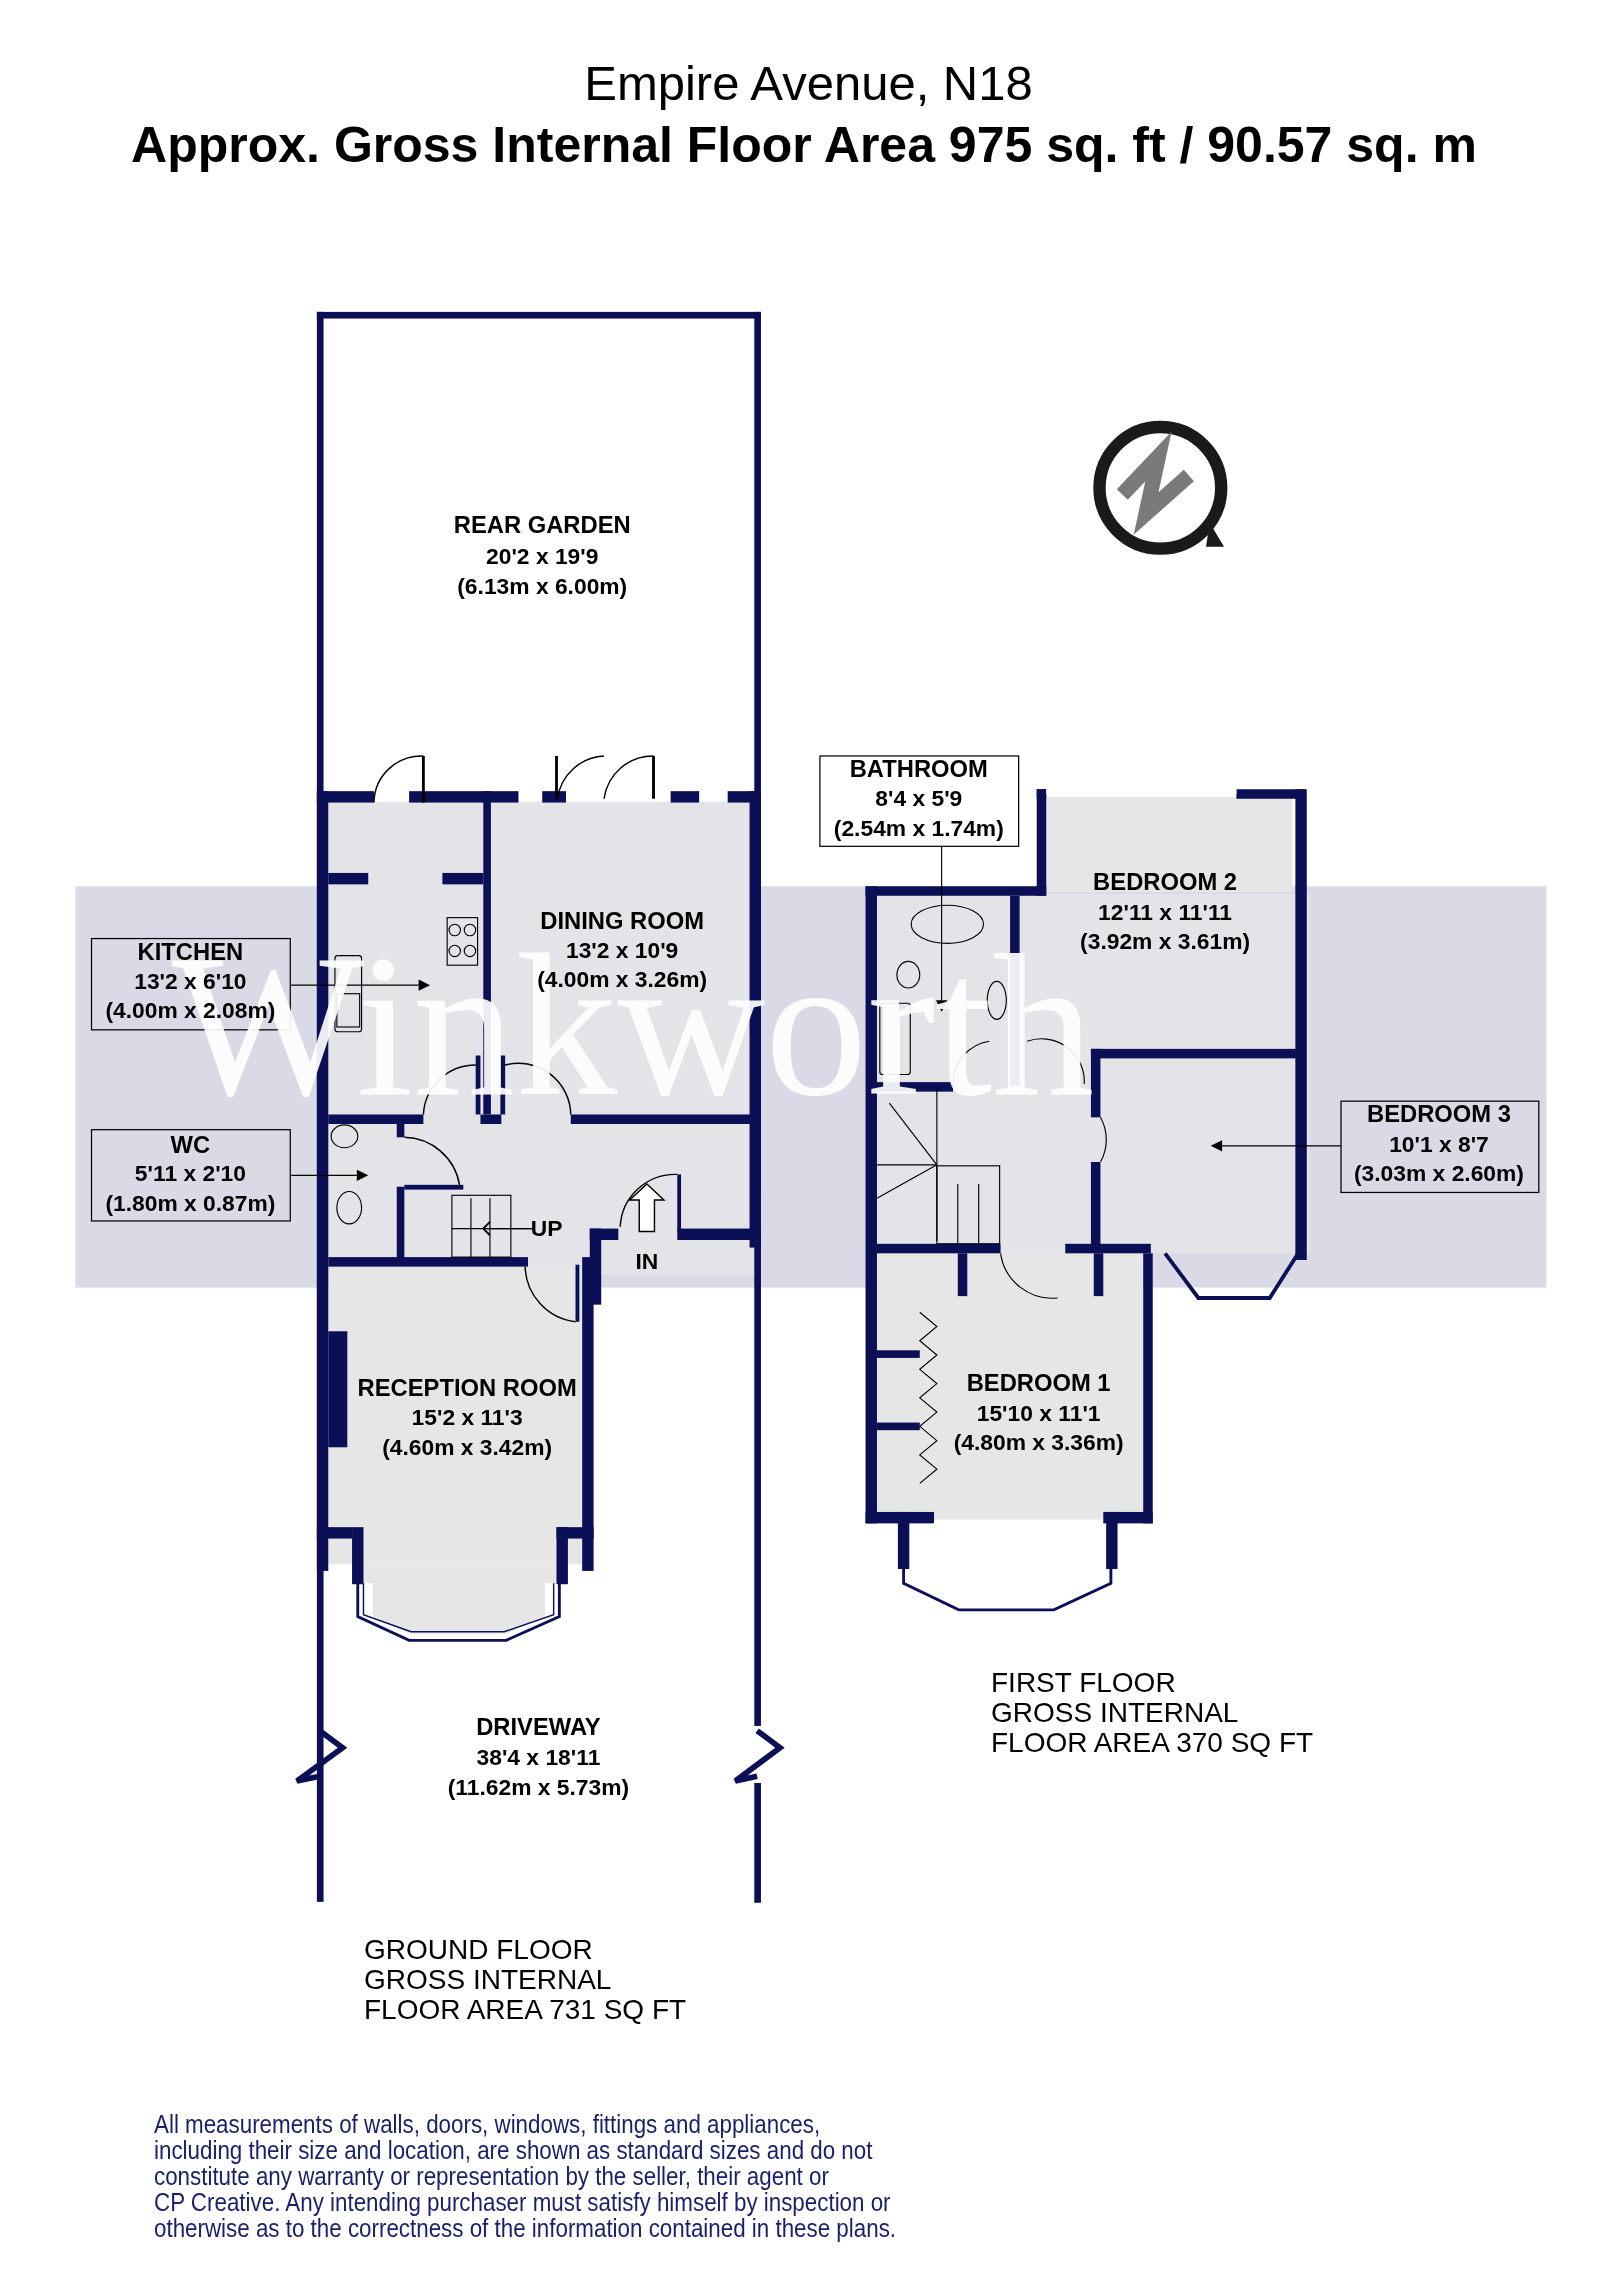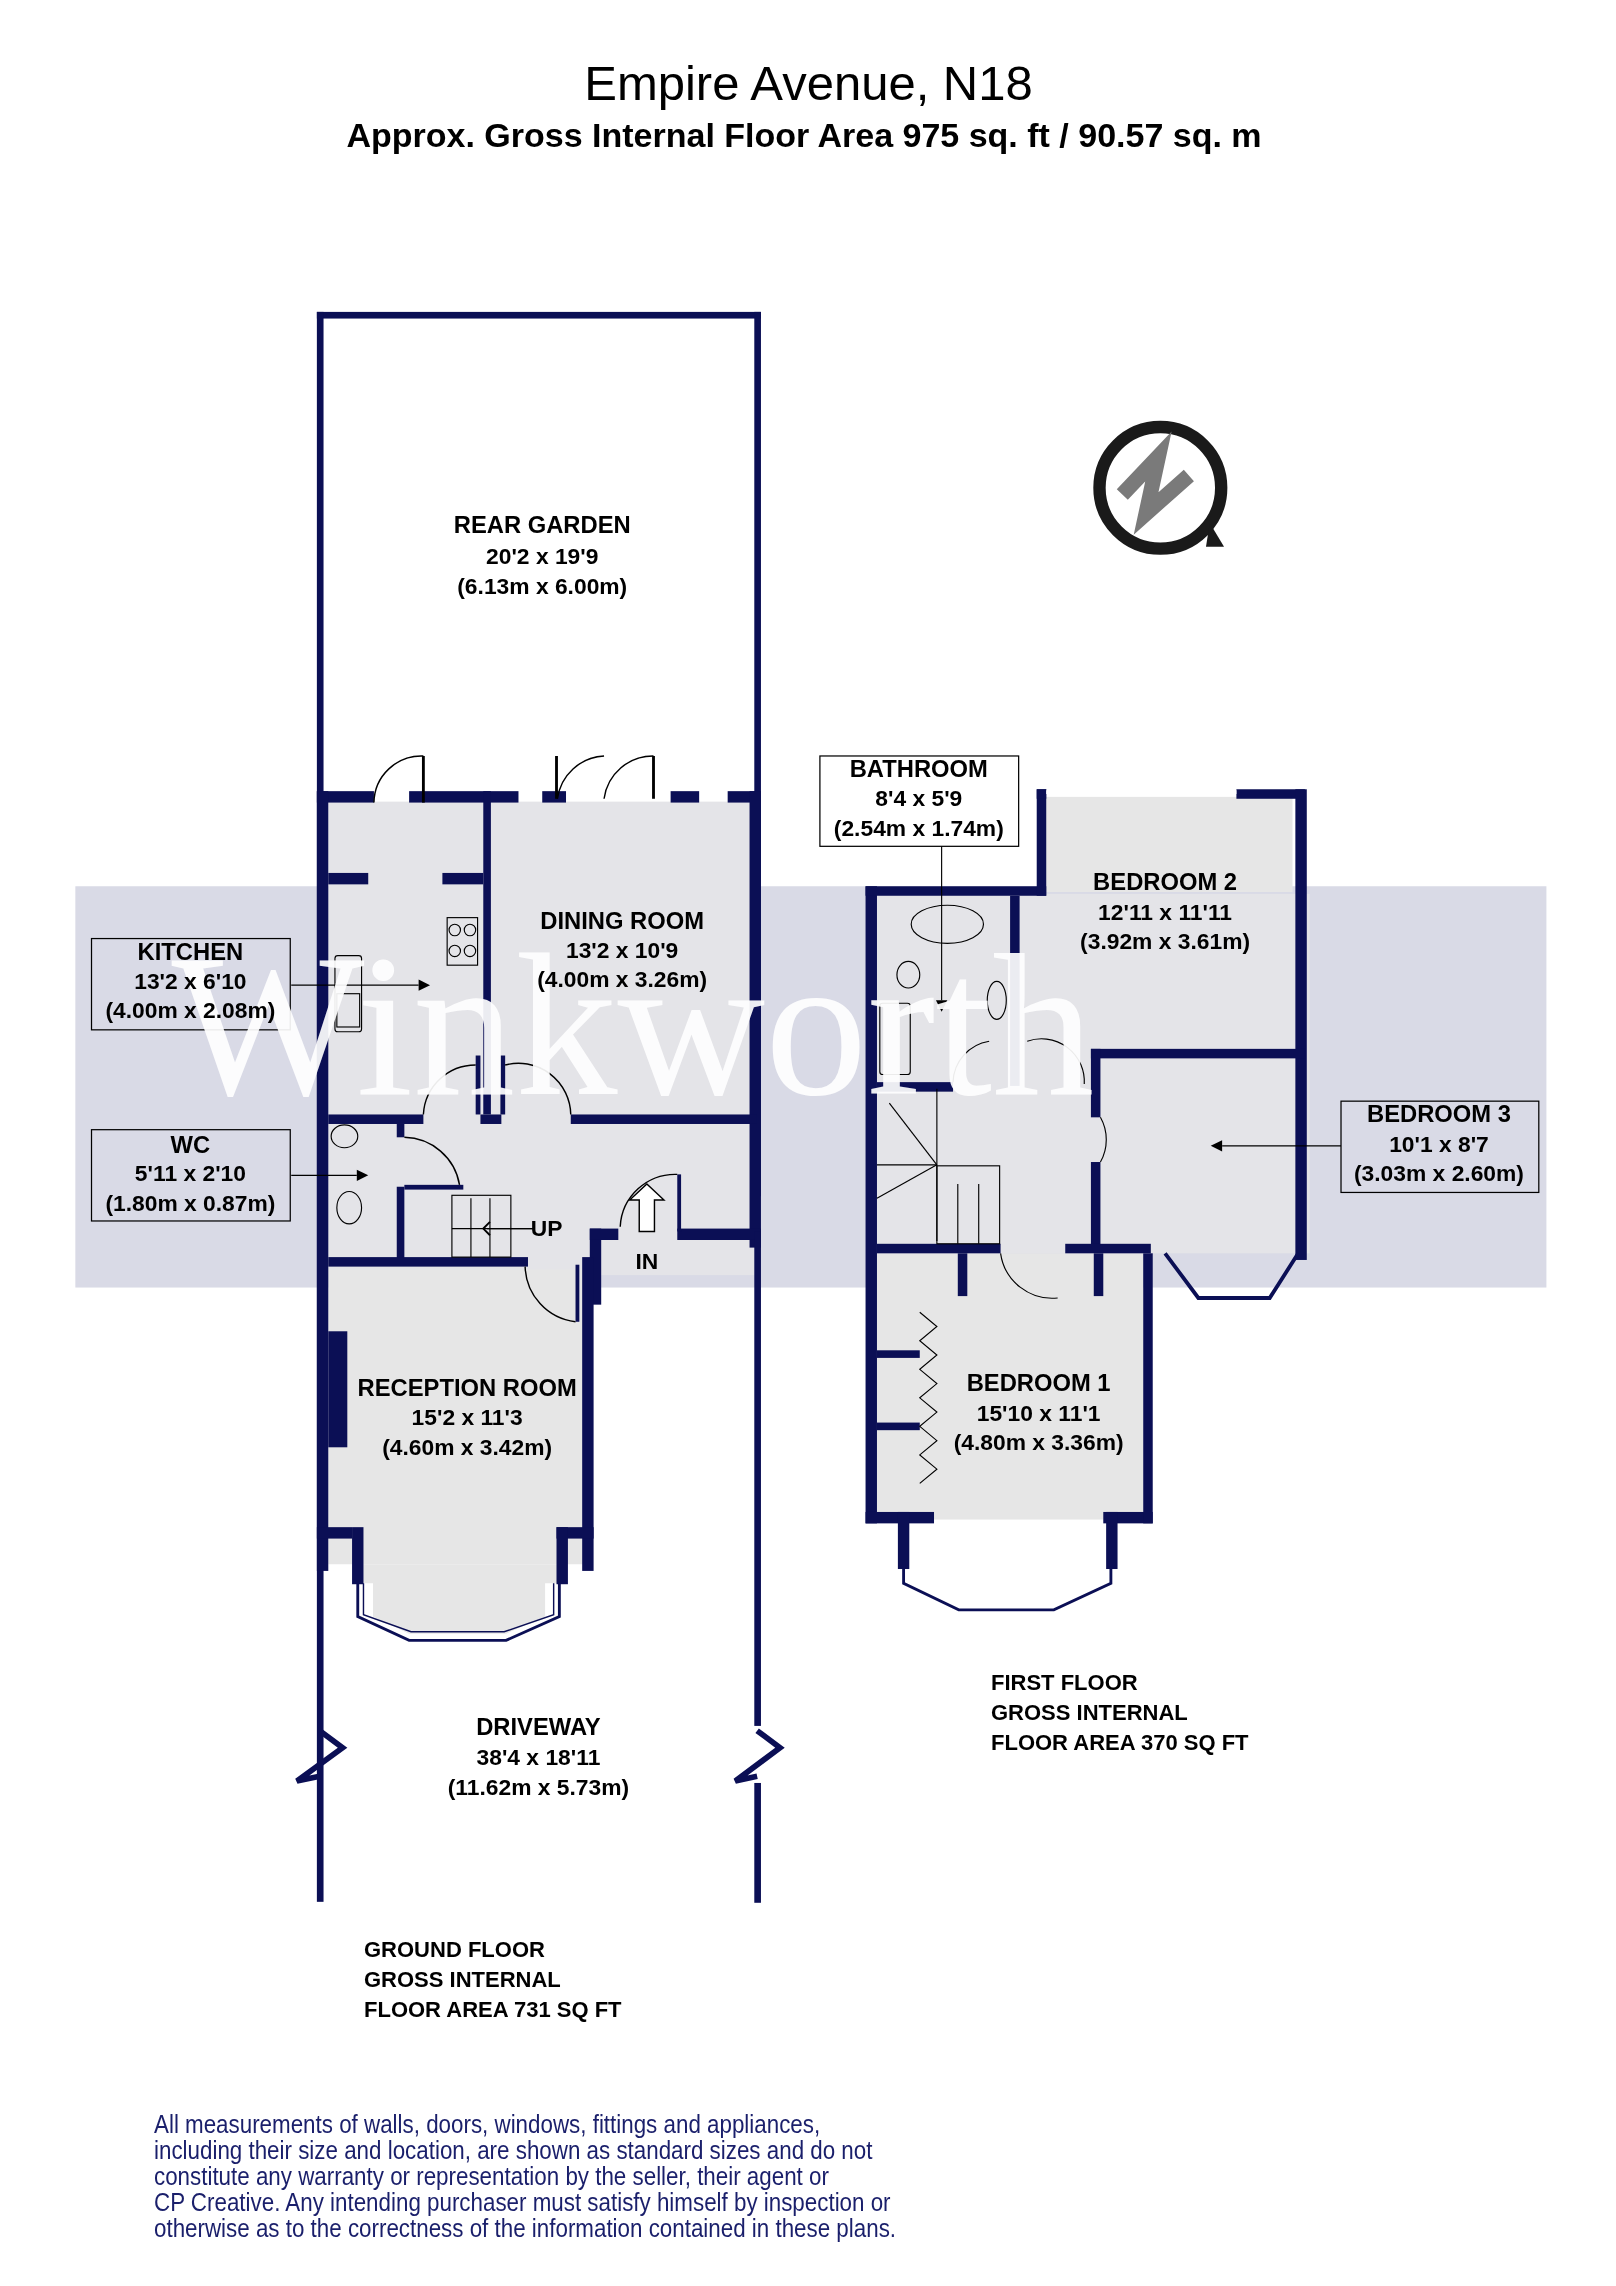--- a/index.html
+++ b/index.html
@@ -1,27 +1,27 @@
 <!DOCTYPE html>
 <html style="font-size:15px"><head>
 <meta charset="utf-8">
 <style>
   html, body { margin: 0; padding: 0; background: #ffffff; }
   body { width: 1617px; height: 2286px; position: relative; overflow: hidden;
          font-family: "Liberation Sans", sans-serif; }
   .title { position: absolute; left: 0; width: 1617px; text-align: center; top: 55px;
            font-size: 49px; font-weight: normal; color: #000; }
   .subtitle { position: absolute; left: 0; width: 1608px; text-align: center; top: 116px;
-              font-size: 34px; font-weight: bold; color: #000; }
+              font-size: 50px; font-weight: bold; color: #000; }
   svg.plan { position: absolute; left: 0; top: 0; }
   .lbl { font-family: "Liberation Sans", sans-serif; font-weight: bold; fill: #000; }
   .lbl-room { font-size: 25px; }
   .lbl-dim { font-size: 24px; font-weight: bold; }
   .wm { font-family: "Liberation Serif", serif; font-size: 215px; fill: #ffffff; opacity: 0.92; }
-  .floor-note { position: absolute; font-size: 22px; font-weight: bold; color: #000; line-height: 30px; }
+  .floor-note { position: absolute; font-size: 28px; font-weight: normal; color: #000; line-height: 30px; }
   .floor-note div { white-space: nowrap; }
   .disclaimer { position: absolute; left: 154px; top: 2111px; width: 837px;
                 font-family: "Liberation Sans", sans-serif; font-size: 26px; line-height: 26px;
                 color: #1a1f6b; transform: scaleX(0.86); transform-origin: left top; }
   .disclaimer div { white-space: nowrap; }
 </style>
 </head>
 <body>
 
 <div class="title">Empire Avenue, N18</div>

